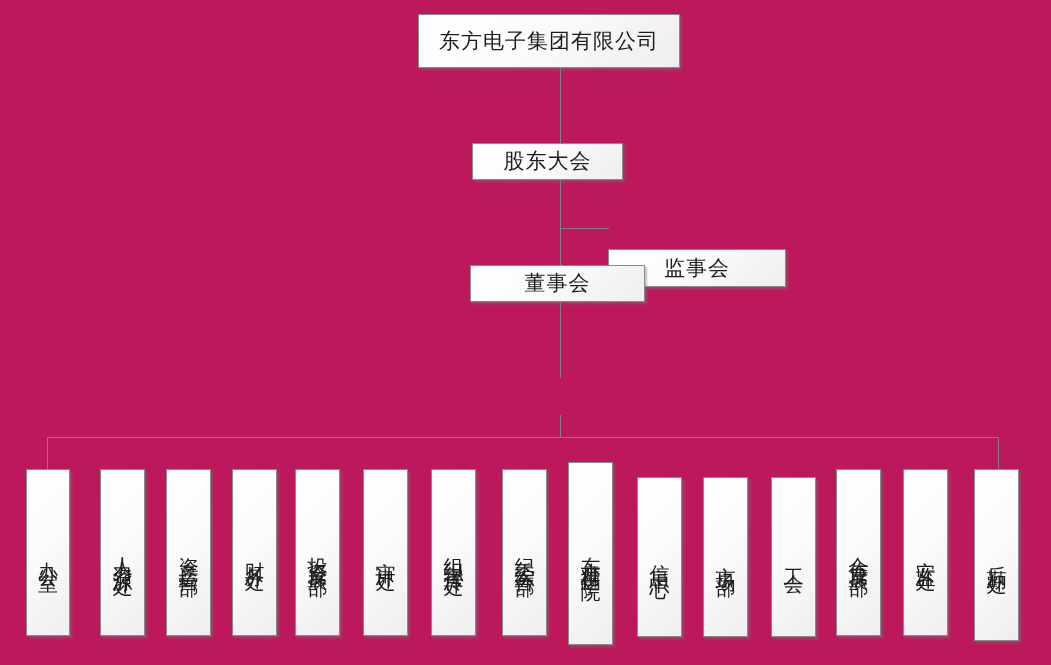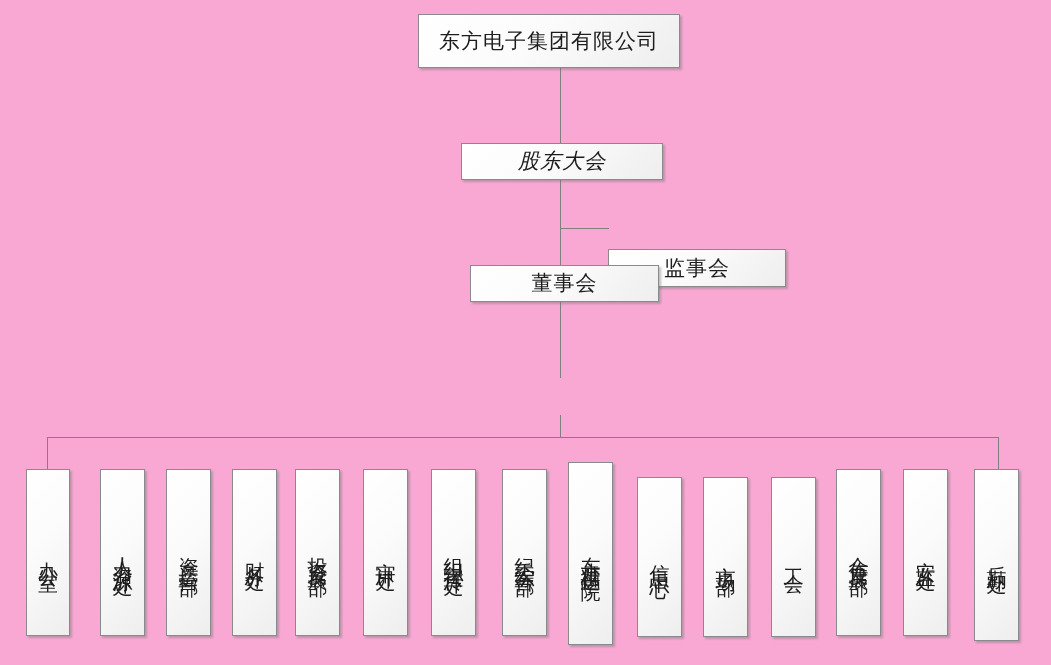--- a/index.html
+++ b/index.html
@@ -8,21 +8,21 @@
     background: #ffffff;
   }
   body {
     font-family: "Liberation Serif", "DejaVu Serif", serif;
     color: #1a1a1a;
   }
   #chart-canvas {
     position: relative;
     width: 1051px;
     height: 665px;
-    background: #f9a8d4;
+    background: #be185d;
     overflow: hidden;
   }
 
   
   .node {
     position: absolute;
     box-sizing: border-box;
     border: 1px solid #8a8a8a;
     background: linear-gradient(135deg, #ffffff 0%, #fbfbfb 45%, #eeeeee 100%);
     box-shadow: 2px 2px 2px rgba(120,120,120,0.45);
@@ -77,29 +77,29 @@
   <div class="line h" style="left:47px; top:437px; width:952px;"></div>
 
   <div class="line v" style="left:47px; top:437px; height:32px;"></div>
 
   <div class="line v" style="left:998px; top:437px; height:32px;"></div>
 
   <div class="node horiz" style="left:418px; top:14px; width:262px; height:54px;">
     <span>东方电子集团有限公司</span>
   </div>
 
-  <div class="node horiz" style="left:461px; top:143px; width:202px; height:37px;font-style:italic;">
+  <div class="node horiz" style="left:472px; top:143px; width:151px; height:37px;">
     <span>股东大会</span>
   </div>
 
   <div class="node horiz" style="left:608px; top:209px; width:178px; height:38px;margin-top:40px;">
     <span>监事会</span>
   </div>
 
-  <div class="node horiz" style="left:470px; top:265px; width:189px; height:37px;">
+  <div class="node horiz" style="left:470px; top:265px; width:175px; height:37px;">
     <span>董事会</span>
   </div>
 
 
   <div class="node vert" style="left:26px; top:469px; width:44px; height:167px;">
     <span>办公室</span>
   </div>
 
   <div class="node vert" style="left:100px; top:469px; width:45px; height:167px;">
     <span>人力资源处</span>

